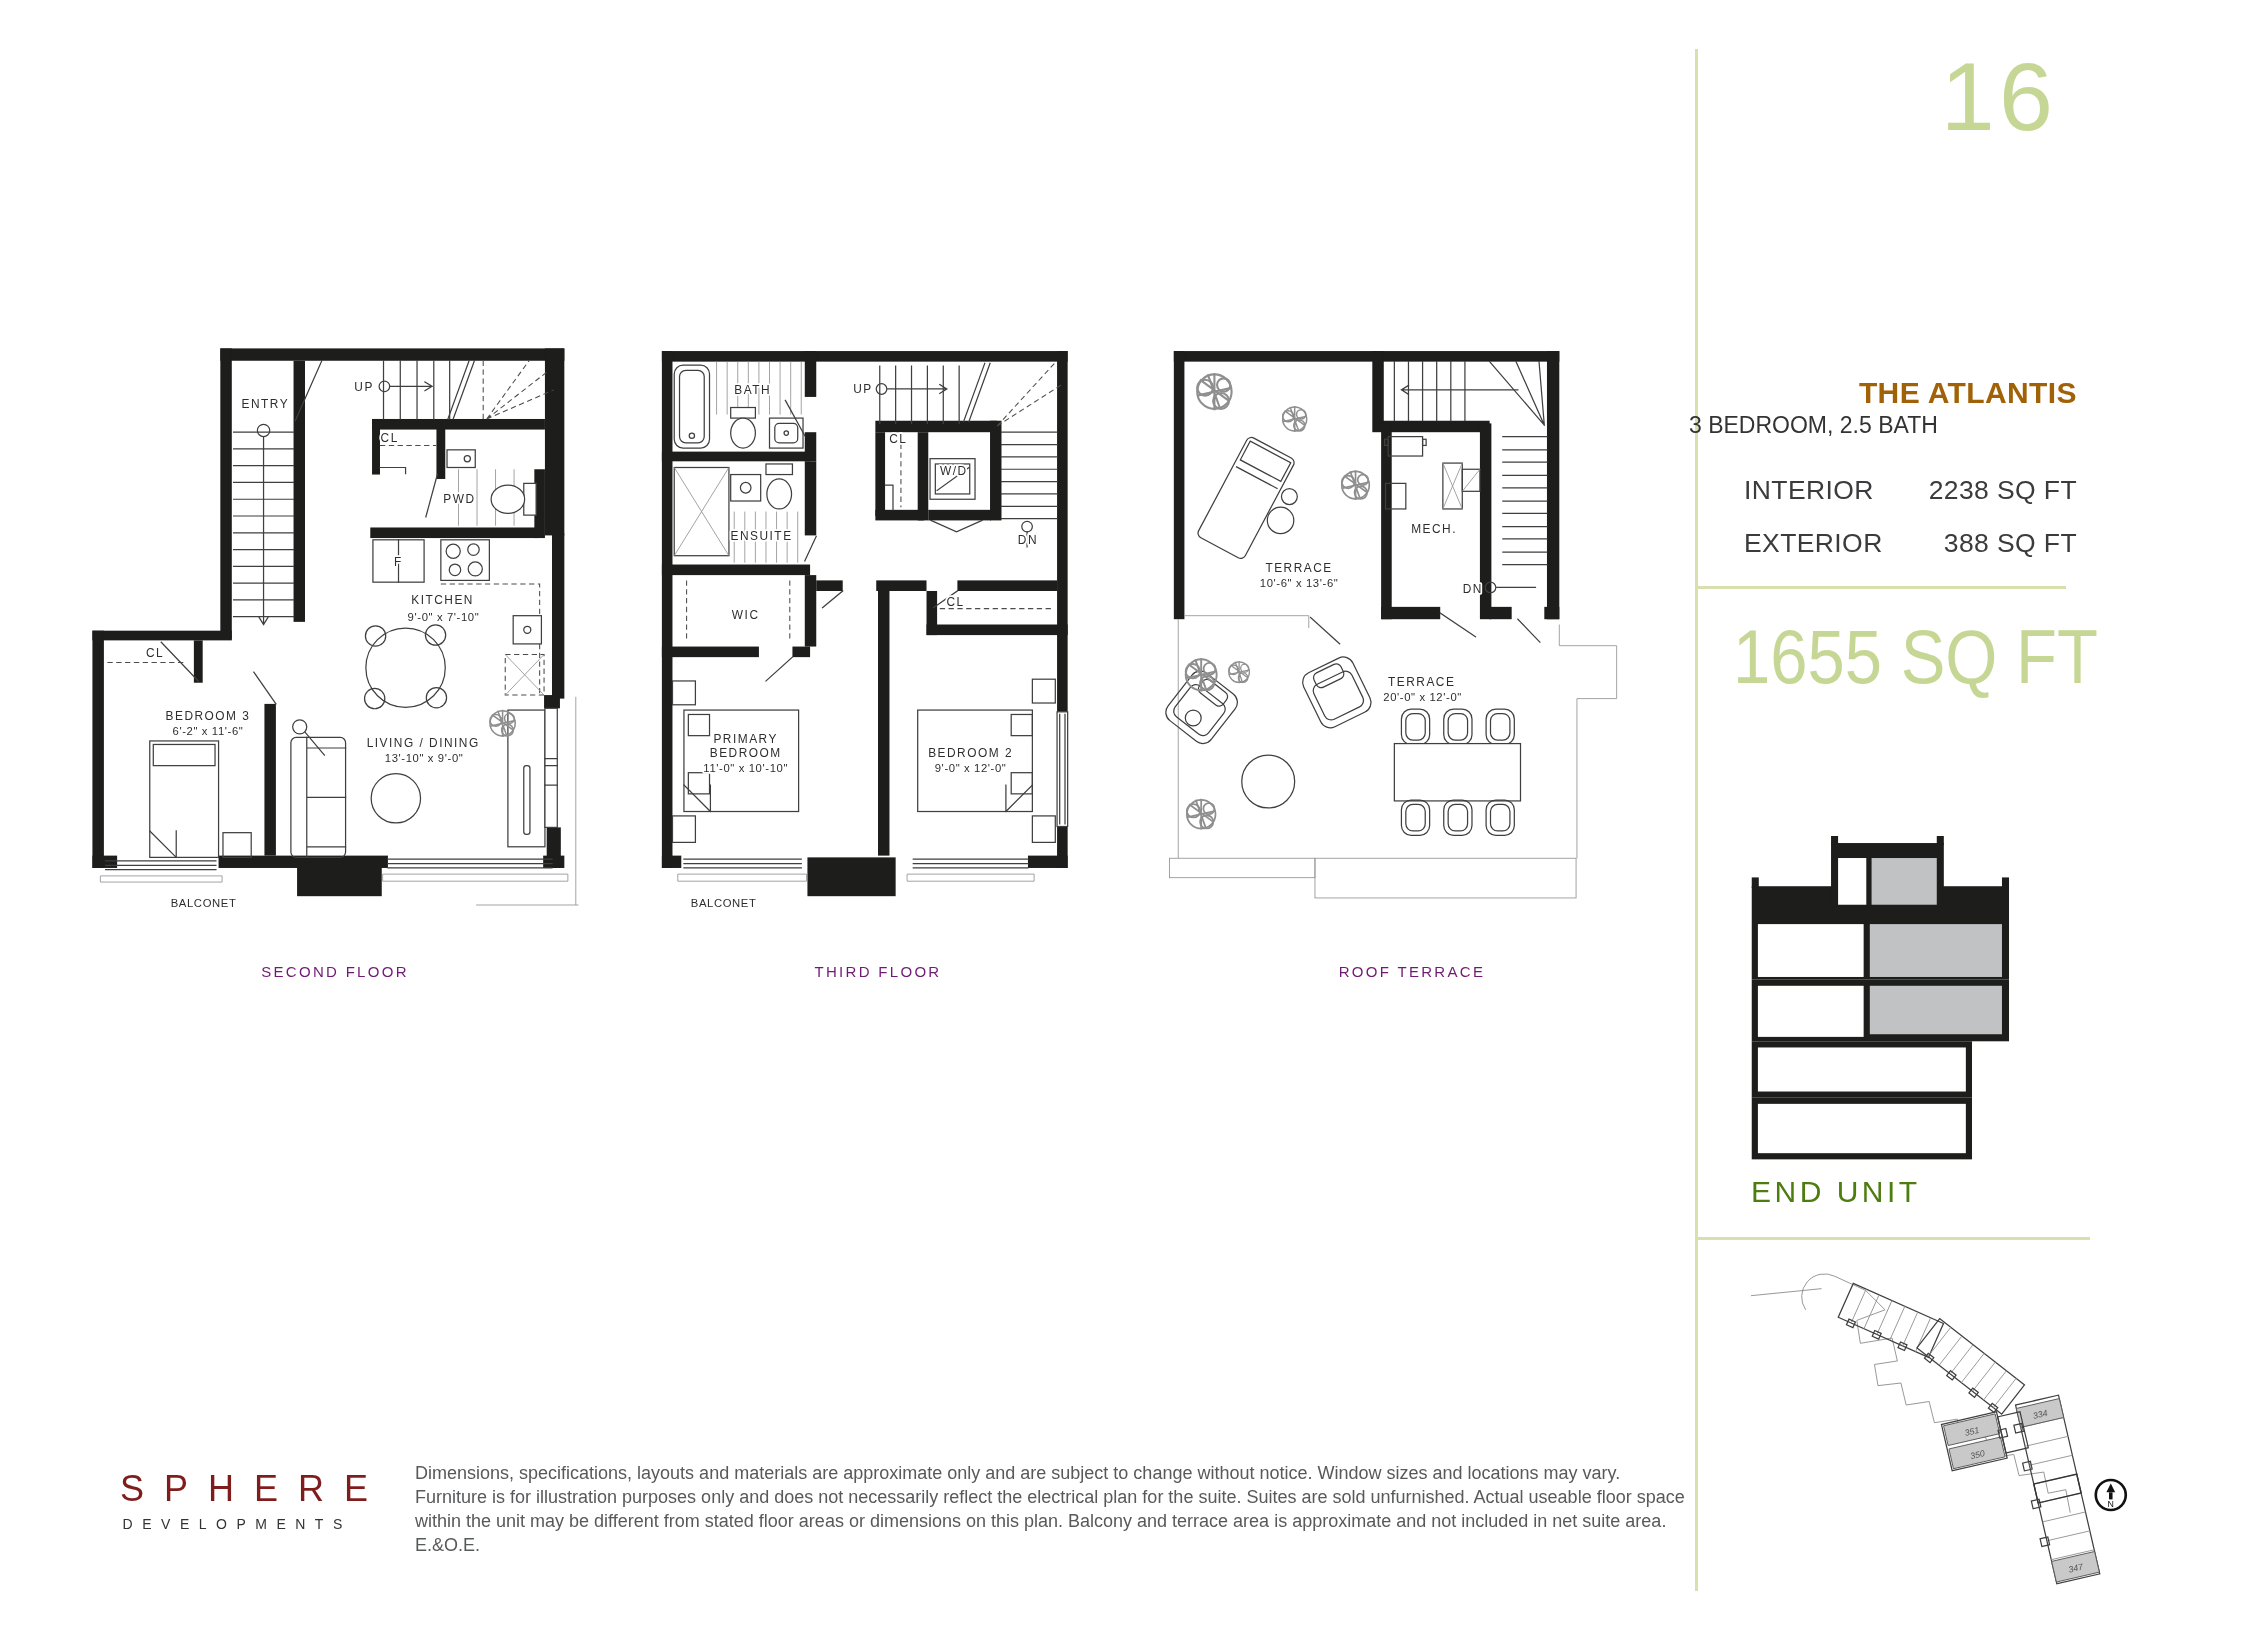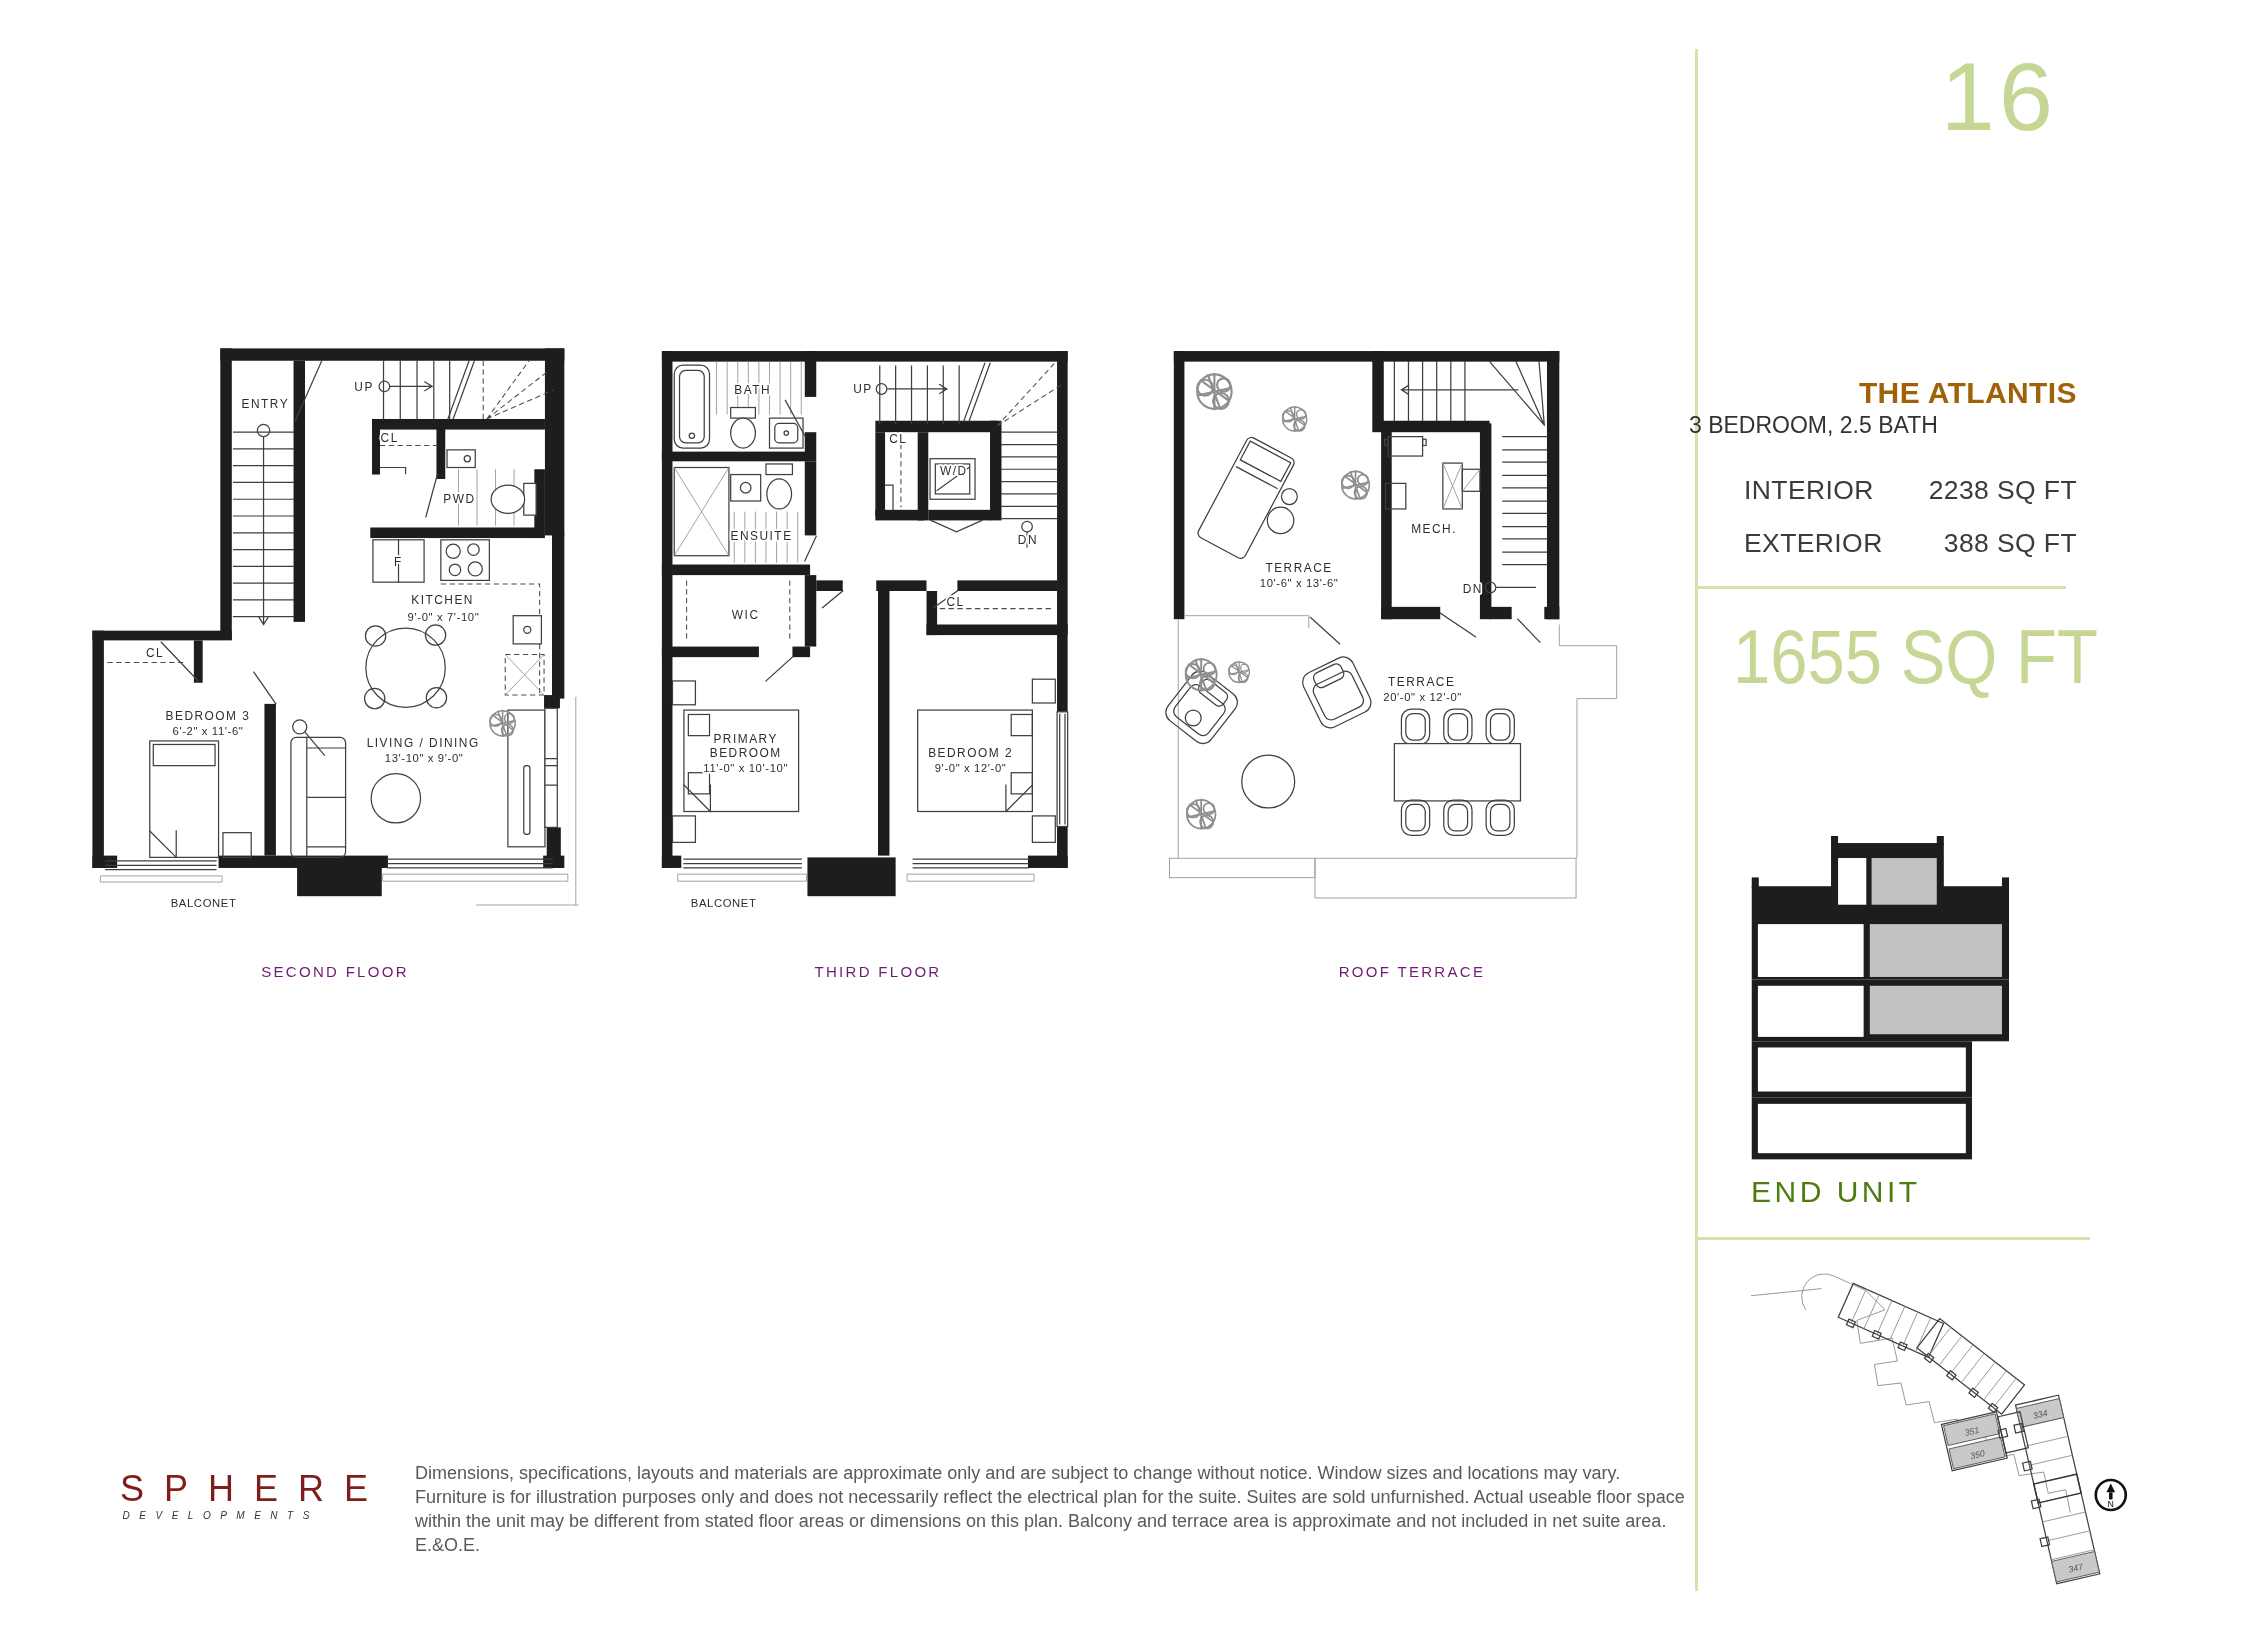--- a/index.html
+++ b/index.html
@@ -27,21 +27,21 @@
   .lot1{font-size:76px;letter-spacing:6.2px;}
   .lot2{font-size:97px;letter-spacing:4.4px;margin-top:-14px;padding-right:17.6px;}
   .unitname{position:absolute;left:1689px;width:388px;text-align:right;font-size:30px;font-weight:bold;color:#a16207;letter-spacing:0.4px;}
   .unitspec{position:absolute;left:1689px;width:388px;text-align:left;font-size:23px;color:#333;}
   .stats{position:absolute;left:1744px;width:333px;font-size:26.5px;color:#3b3b3d;}
   .statrow{display:flex;justify-content:space-between;margin-bottom:22px;letter-spacing:0.4px;}
   .total{position:absolute;left:1733px;font-size:67px;color:#c6d795;letter-spacing:0;transform:scaleY(1.12);transform-origin:left top;white-space:nowrap;}
   .endunit{position:absolute;left:1751px;font-size:30px;letter-spacing:3.5px;color:#4d7c0f;}
   
   .sphere1{font-size:36px;font-weight:normal;letter-spacing:20px;color:#7f1d1d;}
-  .sphere2{font-size:10px;letter-spacing:9.5px;color:#333;margin-top:0;padding-left:2.6px;font-style:italic;}
+  .sphere2{font-size:14px;letter-spacing:9.5px;color:#333;margin-top:6px;padding-left:2.6px;}
   .disclaimer{position:absolute;left:415px;top:1461px;width:1277px;font-size:18px;line-height:24px;color:#58595b;}
 </style>
 </head>
 <body>
 
 <figure class="plan" style="left:88px;top:344px;width:494px;height:591px;margin:0">
 <svg viewBox="0 0 560 670" width="494" height="591">
   <defs>
     <symbol id="plant" viewBox="-20 -20 40 40">
       <g fill="none" stroke="#8f8f8f" stroke-width="1.6">

